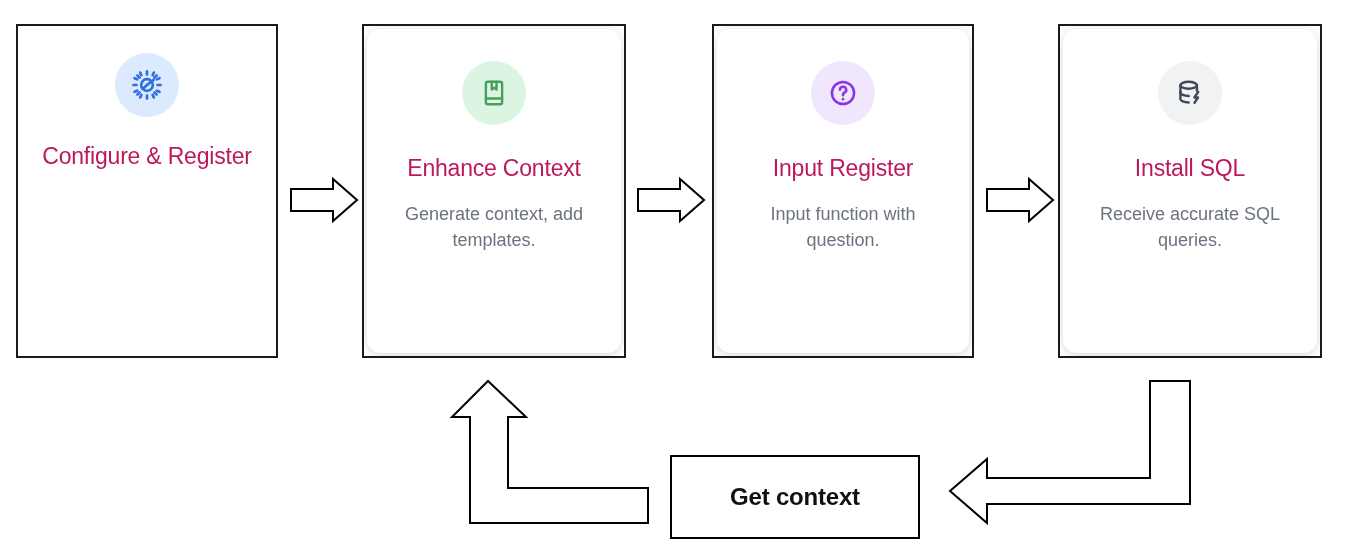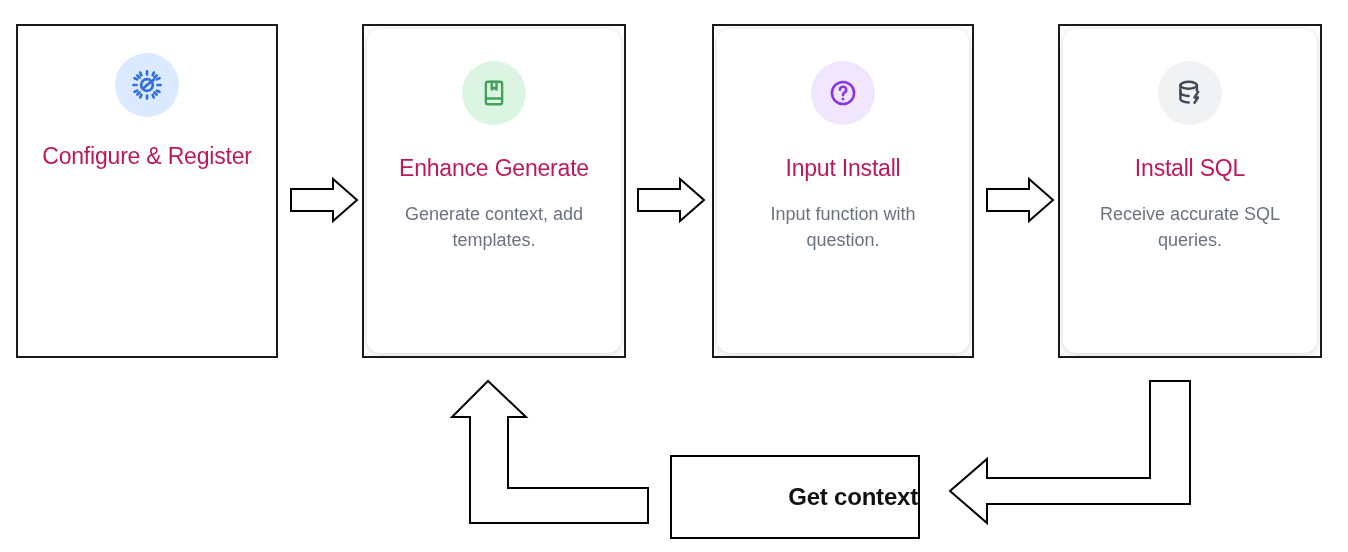--- a/index.html
+++ b/index.html
@@ -98,21 +98,21 @@
   }
 
   
   .ctx-box {
     position: absolute;
     box-sizing: border-box;
     background: #ffffff;
     border: 2px solid #000000;
     display: flex;
     align-items: center;
-    justify-content: flex-end;
+    justify-content: center;
   }
   .ctx-label {
     font-size: 24px;
     font-weight: bold;
     color: #111111;
     letter-spacing: -0.2px;
   }
 </style>
 </head>
 <body>
@@ -137,35 +137,35 @@
 
   <div class="card" style="left:362px; top:24px; width:264px; height:334px;">
     <div class="card-inner">
       <div class="icon-circle" style="background:#dcf5e2; margin-top:32px;">
         <svg width="30" height="30" viewBox="0 0 24 24" fill="none" stroke="#46a05c" stroke-width="1.9" stroke-linecap="round" stroke-linejoin="round">
           <path d="M5.5 4.6a1.6 1.6 0 0 1 1.6-1.6h9.8a1.6 1.6 0 0 1 1.6 1.6v14.8a1.6 1.6 0 0 1-1.6 1.6H7.1a1.6 1.6 0 0 1-1.6-1.6z"></path>
           <path d="M5.5 16.4h13"></path>
           <path d="M10.2 3v6.2l1.9-1.5 1.9 1.5V3"></path>
         </svg>
       </div>
-      <div class="card-title" style="margin-top:30px;">Enhance Generate</div>
+      <div class="card-title" style="margin-top:30px;">Enhance Context</div>
       <div class="card-desc">Generate context, add templates.</div>
     </div>
   </div>
 
   <div class="card" style="left:712px; top:24px; width:262px; height:334px;">
     <div class="card-inner">
       <div class="icon-circle" style="background:#f0e6fd; margin-top:32px;">
         <svg width="32" height="32" viewBox="0 0 24 24" fill="none" stroke="#8b33e8" stroke-width="1.9" stroke-linecap="round" stroke-linejoin="round">
           <circle cx="12" cy="12" r="8.3"></circle>
           <path d="M9.7 9.6a2.35 2.35 0 1 1 3.2 2.2c-.6.25-.9.8-.9 1.45v.4"></path>
           <path d="M12 16.6v.05"></path>
         </svg>
       </div>
-      <div class="card-title" style="margin-top:30px;">Input Install</div>
+      <div class="card-title" style="margin-top:30px;">Input Register</div>
       <div class="card-desc">Input function with question.</div>
     </div>
   </div>
 
   <div class="card" style="left:1058px; top:24px; width:264px; height:334px;">
     <div class="card-inner">
       <div class="icon-circle" style="background:#f1f2f4; margin-top:32px;">
         <svg width="32" height="32" viewBox="0 0 24 24" fill="none" stroke="#40485a" stroke-width="1.8" stroke-linecap="round" stroke-linejoin="round">
           <ellipse cx="11" cy="6.2" rx="6.2" ry="2.6"></ellipse>
           <path d="M4.8 6.2v5.4c0 1.44 2.78 2.6 6.2 2.6"></path>

